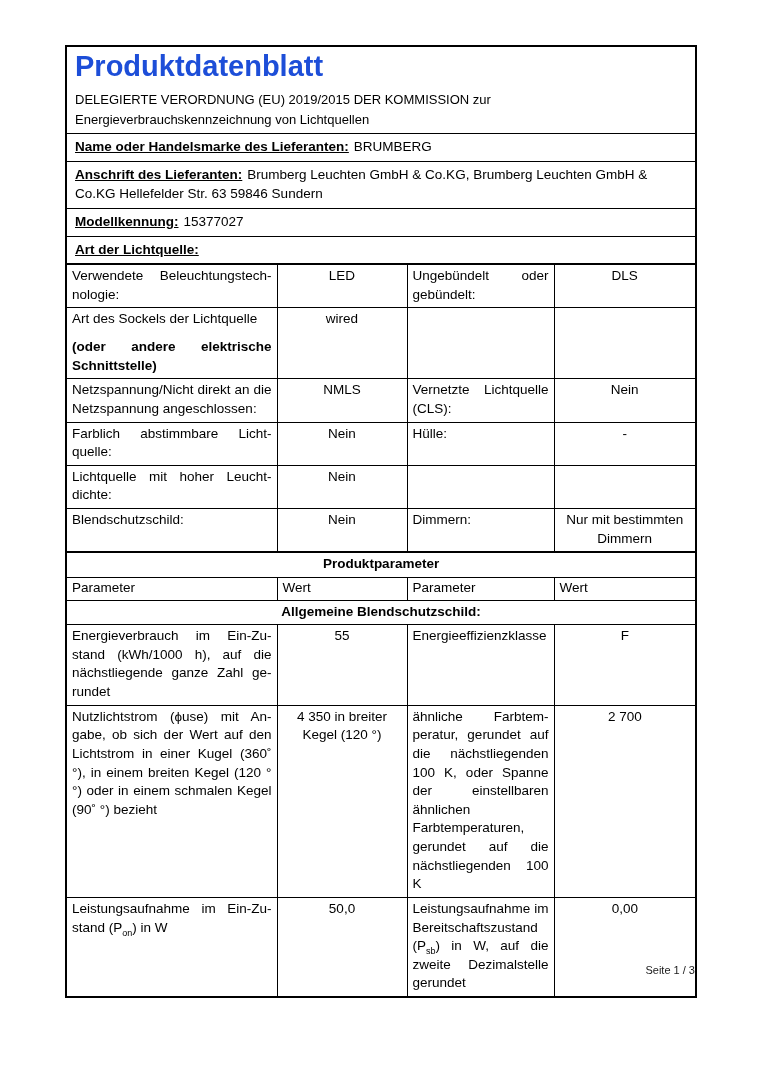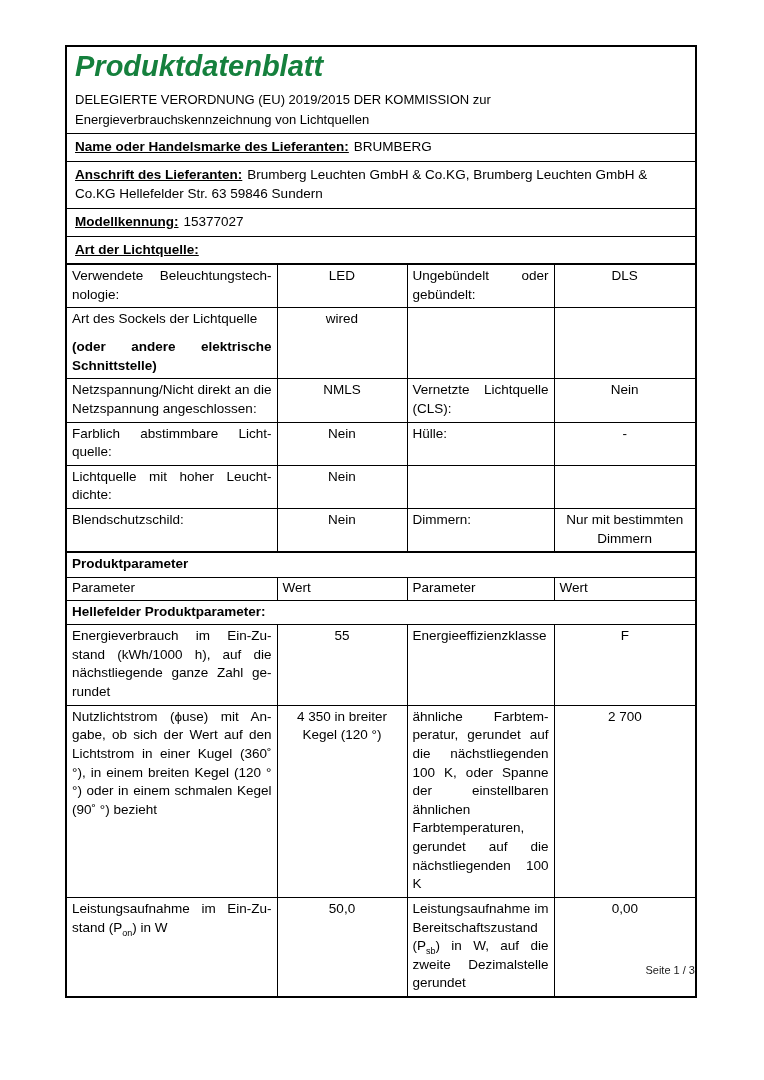--- a/index.html
+++ b/index.html
@@ -39,21 +39,21 @@
     line-height: 1.15;
     font-weight: bold;
     letter-spacing: 0px;
   }
   .subtitle { font-size: 13px; line-height: 1.5; }
   b.lbl { font-weight: bold; text-decoration: underline; }
   .lbl-val { margin-left: 5px; }
   
   td.c1, td.c3 { text-align: justify; }
   td.c2, td.c4 { text-align: center; }
-  td.sec { font-weight: bold; padding-top: 1px; padding-bottom: 2px; }
+  td.sec { text-align: center; font-weight: bold; padding-top: 1px; padding-bottom: 2px; }
   tr.colhead td { text-align: left; padding-top: 1px; padding-bottom: 2px; }
   .para2 { margin-top: 9px; font-weight: bold; }
   sub { font-size: 9px; line-height: 0; }
   .footer {
     position: absolute;
     right: 69px; top: 964px;
     font-size: 11px;
     color: #1a1a1a;
   }
 </style>
@@ -62,21 +62,21 @@
 
 <div class="doc">
 
   <table class="t head">
     <colgroup>
         <col style="width:630px">
       </colgroup>
     <tbody>
         <tr>
       <td class="title-cell">
-        <h1 class="doc-title" style="color: #15803d; font-style: italic;">Produktdatenblatt</h1>
+        <h1 class="doc-title" style="color: #1d4ed8;">Produktdatenblatt</h1>
         <div class="subtitle">DELEGIERTE VERORDNUNG (EU) 2019/2015 DER KOMMISSION zur Energieverbrauchskennzeichnung von Lichtquellen</div>
       </td>
     </tr>
     <tr>
       <td>
         <b class="lbl">Name oder Handelsmarke des Lieferanten:</b><span class="lbl-val">BRUMBERG</span>
       </td>
     </tr>
     <tr>
       <td>
@@ -157,21 +157,21 @@
         <tr>
       <td class="sec" colspan="4">Produktparameter</td>
     </tr>
     <tr class="colhead">
       <td>Parameter</td>
       <td>Wert</td>
       <td>Parameter</td>
       <td>Wert</td>
     </tr>
     <tr>
-      <td class="sec" colspan="4">Hellefelder Produktparameter:</td>
+      <td class="sec" colspan="4">Allgemeine Blendschutzschild:</td>
     </tr>
     <tr>
       <td class="c1">Energieverbrauch im Ein-Zu­stand (kWh/1000 h), auf die nächstliegende ganze Zahl ge­rundet</td>
       <td class="c2">55</td>
       <td class="c3">Energieeffizienzklas­se</td>
       <td class="c4">F</td>
     </tr>
     <tr>
       <td class="c1">Nutzlichtstrom (ϕuse) mit An­gabe, ob sich der Wert auf den Lichtstrom in einer Kugel (360˚ °), in einem breiten Kegel (120 °°) oder in einem schmalen Kegel (90˚ °) bezieht</td>
       <td class="c2">4 350 in brei­ter Kegel (120 °)</td>

